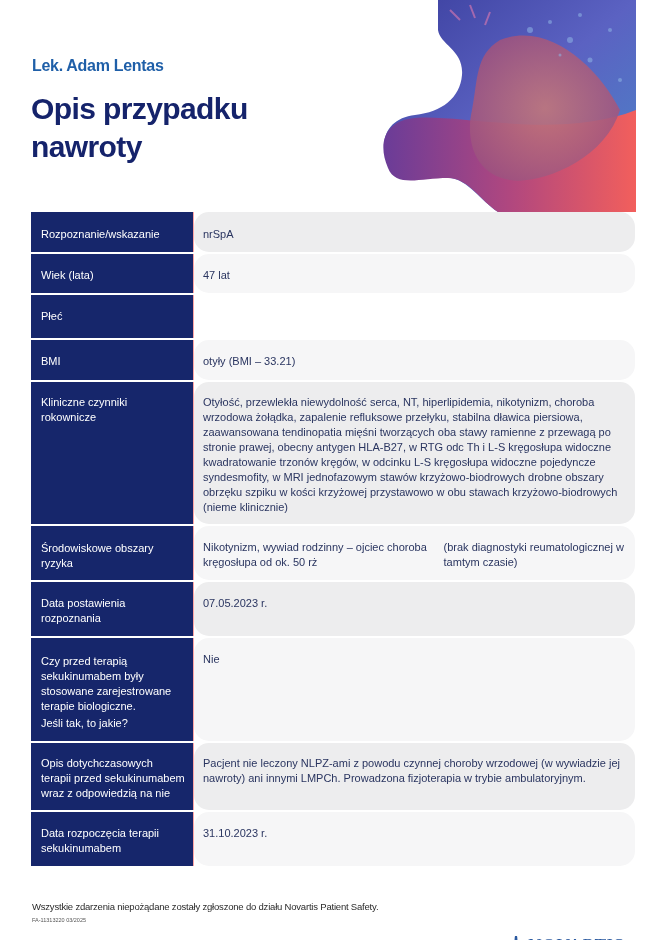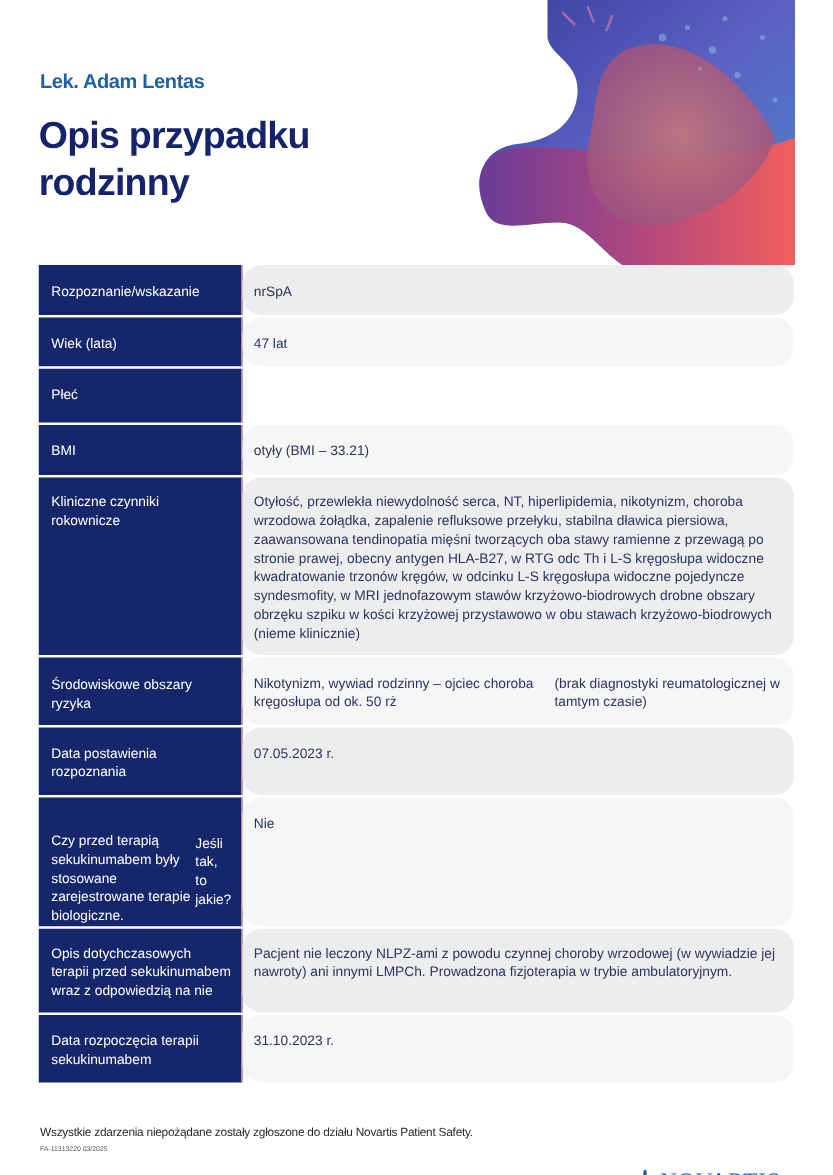--- a/index.html
+++ b/index.html
@@ -29,21 +29,21 @@
   .footer-code { position: absolute; left: 32px; top: 917px; font-size: 5.5px; color: #555555; }
   .logo { position: absolute; left: 508px; top: 890px; display: flex; align-items: center; margin-top: 45px; }
   .logo-text { font-family: "Liberation Serif", serif; font-size: 19px; color: #2b5aa0; letter-spacing: 0.5px; margin-left: 4px; }
 </style>
 </head>
 <body>
 
 <div class="author">Lek. Adam Lentas</div>
 <div class="title">
   <div>Opis przypadku</div>
-  <div>rodzinny</div>
+  <div>nawroty</div>
 </div>
 
 <svg class="art" viewBox="0 0 256 212" xmlns="http://www.w3.org/2000/svg">
   <defs>
     <linearGradient id="gBlue" x1="0" y1="0" x2="1" y2="1">
       <stop offset="0" stop-color="#3b3f9e"></stop>
       <stop offset="0.5" stop-color="#5b62c2"></stop>
       <stop offset="1" stop-color="#4a86c8"></stop>
     </linearGradient>
     <linearGradient id="gWarm" x1="0" y1="0" x2="1" y2="0">
@@ -109,21 +109,21 @@
       <div>(brak diagnostyki reumatologicznej w tamtym czasie)</div>
     </div>
   </div>
 
   <div class="row alt-a" style="height:56px">
     <div class="lbl" style="padding-top:14px">Data postawienia rozpoznania</div>
     <div class="val" style="padding-top:14px">07.05.2023 r.</div>
   </div>
 
   <div class="row alt-b" style="height:105px">
-    <div class="lbl" style="padding-top:28px; flex-direction:row">
+    <div class="lbl" style="padding-top:16px; flex-direction:column">
       <div>Czy przed terapią sekukinumabem były stosowane zarejestrowane terapie biologiczne.</div>
       <div style="margin-top:2px">Jeśli tak, to jakie?</div>
     </div>
     <div class="val" style="padding-top:14px">Nie</div>
   </div>
 
   <div class="row alt-a" style="height:69px">
     <div class="lbl" style="padding-top:13px">Opis dotychczasowych terapii przed sekukinumabem wraz z odpowiedzią na nie</div>
     <div class="val" style="padding-top:13px">Pacjent nie leczony NLPZ-ami z powodu czynnej choroby wrzodowej (w wywiadzie jej nawroty) ani innymi LMPCh. Prowadzona fizjoterapia w trybie ambulatoryjnym.</div>
   </div>

